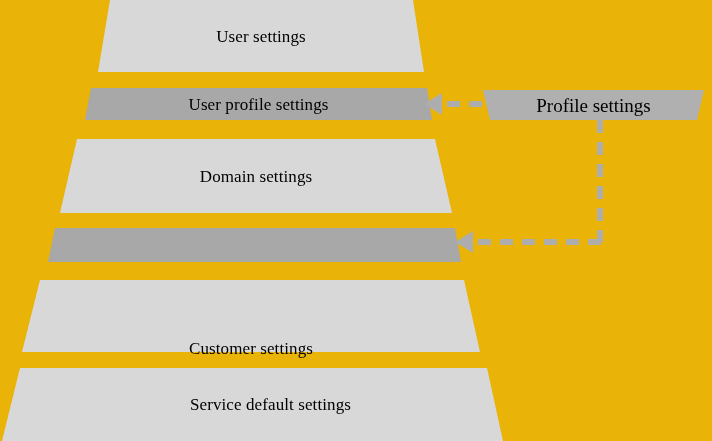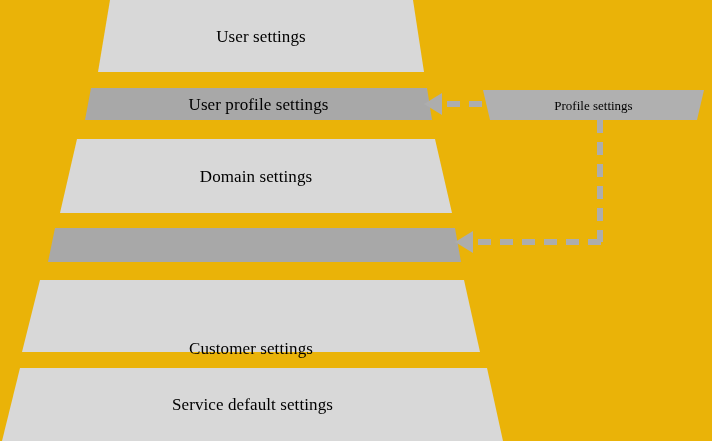--- a/index.html
+++ b/index.html
@@ -37,21 +37,21 @@
   }
 
   
   .callout {
     position: absolute;
     display: flex;
     align-items: center;
     justify-content: center;
     box-sizing: border-box;
     color: #000000;
-    font-size: 13px;
+    font-size: 19px;
     line-height: 1;
     white-space: nowrap;
   }
 
   
   .dash-h {
     position: absolute;
     height: 6px;
     background-image: linear-gradient(to right,
         #adadad 0, #adadad 13px,
@@ -109,21 +109,21 @@
 
   <div class="layer" style="left:60px;  top:139px; width:392px; height:74px;">
     <span class="layer-label">Domain settings</span>
   </div>
 
 
   <div class="layer" style="left:22px;  top:280px; width:458px; height:72px;margin-top:32px;">
     <span class="layer-label">Customer settings</span>
   </div>
 
-  <div class="layer" style="left:2px;   top:368px; width:501px; height:73px;align-items:center;">
+  <div class="layer" style="left:20px;   top:368px; width:501px; height:73px;align-items:center;">
     <span class="layer-label">Service default settings</span>
   </div>
 
   <div class="callout" style="left:483px; top:90px; width:221px; height:30px;">
     <span>Profile settings</span>
   </div>
 
   <div class="dash-h" style="left:447px; top:101px; width:38px;"></div>
   <div class="arrow-head" style="left:424px; top:93px;"></div>
 

